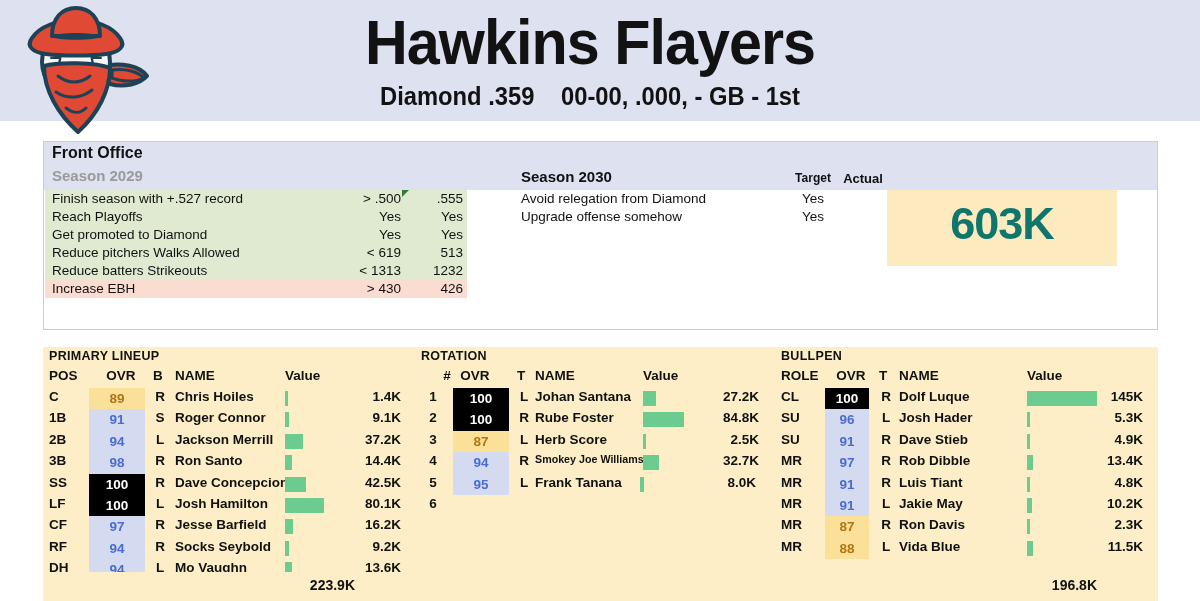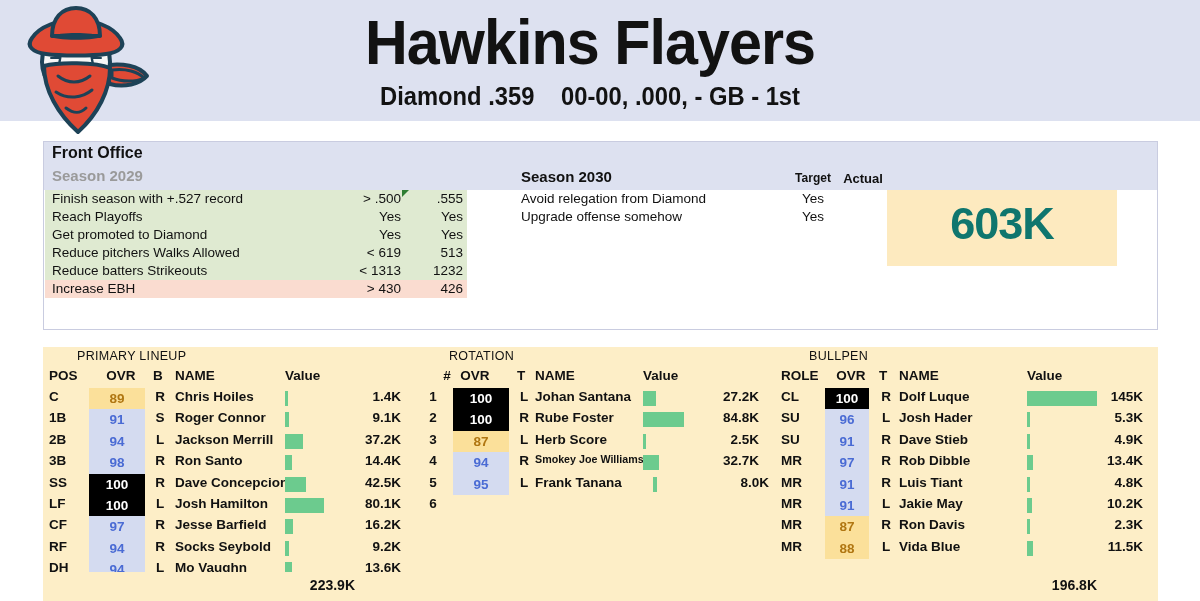--- a/index.html
+++ b/index.html
@@ -91,22 +91,22 @@
   .g30-target{position:absolute;left:268px;top:1px;width:48px;text-align:center;}
   .g30-actual{position:absolute;left:318px;top:1px;width:48px;text-align:center;}
 
   
   .roster{position:absolute;top:347px;background:#fdeec7;}
   #tbl-lineup{left:43px;width:372px;height:254px;}
   #tbl-rotation{left:415px;width:360px;height:254px;}
   #tbl-bullpen{left:775px;width:383px;height:254px;}
 
   .sect-title{
-    position:absolute;left:6px;top:2px;font-size:12.5px;font-weight:normal;
-    color:#111;letter-spacing:0.3px;margin-left:28px;
+    position:absolute;left:6px;top:2px;font-size:12.5px;font-weight:bold;
+    color:#111;letter-spacing:0.3px;
   }
   .col-head{
     position:absolute;top:21px;font-size:13.5px;font-weight:bold;color:#111;
   }
   .body-rows{position:absolute;left:0;top:41px;width:100%;}
   .row{position:relative;height:21.4px;}
 
   .c-pos{position:absolute;font-size:13.5px;font-weight:bold;color:#111;}
   .c-ovr{
     position:absolute;font-size:13.5px;font-weight:bold;text-align:center;
@@ -393,21 +393,21 @@
         <div class="valwrap" style="left: 228px; width: 70px;">
           <div class="valbar" style="width: 15.7862px;"></div>
           <div class="valtext">32.7K</div>
         </div>
       </div>
       <div class="row">
         <div class="c-pos" style="left: 4px; width: 28px; text-align: center; top: 1px;">5</div>
         <div class="c-ovr ovr-mid" style="left: 38px; width: 56px;">95</div>
         <div class="c-hand" style="left: 102px; width: 14px; top: 1px;">L</div>
         <div class="c-name" style="left: 120px; width: 148px; top: 1px;">Frank Tanana</div>
-        <div class="valwrap" style="left: 238px; width: 70px;">
+        <div class="valwrap" style="left: 225px; width: 70px;">
           <div class="valbar" style="width: 3.86207px;"></div>
           <div class="valtext">8.0K</div>
         </div>
       </div>
       <div class="row">
         <div class="c-pos" style="left: 4px; width: 28px; text-align: center; top: 1px;">6</div>
         <div class="c-ovr " style="left: 38px; width: 56px;"></div>
         <div class="c-hand" style="left: 102px; width: 14px; top: 1px;"></div>
         <div class="c-name" style="left: 120px; width: 148px; top: 1px;"></div>
         <div class="valwrap" style="left: 228px; width: 70px;">

